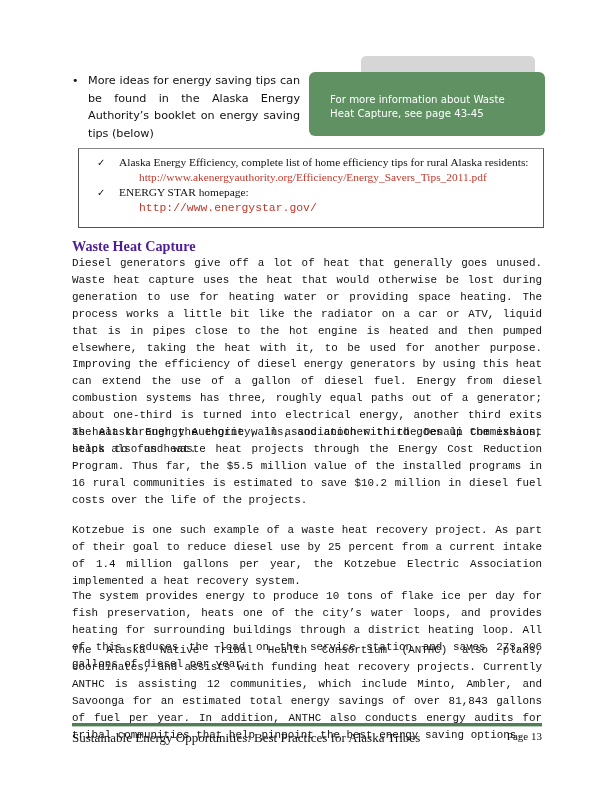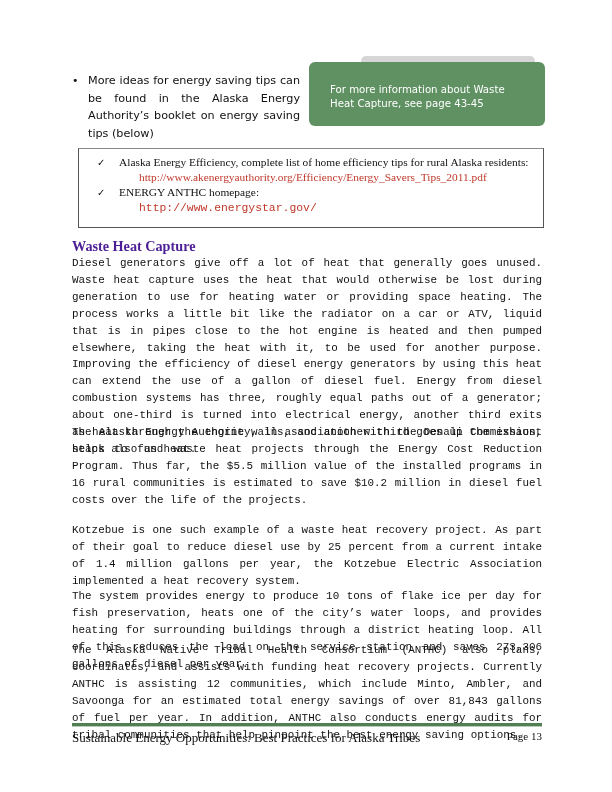--- a/index.html
+++ b/index.html
@@ -7,21 +7,21 @@
          font-family: "Liberation Sans", sans-serif; color: #111; }
   .sans { font-family: "DejaVu Sans", "Liberation Sans", sans-serif; }
   .serif { font-family: "Liberation Serif", "DejaVu Serif", serif; }
 
   .bullet-block { position: absolute; left: 88px; top: 72px; width: 212px;
                   font-size: 11.2px; line-height: 17.5px; text-align: justify; }
   .bullet-dot { position: absolute; left: -16px; top: 0; font-size: 11px; }
 
   .callout-shadow { position: absolute; left: 361px; top: 56px; width: 174px; height: 20px;
                     background: #d6d6d6; border-radius: 5px; }
-  .callout { position: absolute; left: 309px; top: 62px; width: 236px; height: 64px;
+  .callout { position: absolute; left: 309px; top: 72px; width: 236px; height: 64px;
              background: #5f9162; border-radius: 6px; color: #fff; box-sizing: border-box;
              padding: 21px 18px 0 21px; font-size: 10.2px; line-height: 13.5px; }
 
   .links-box { position: absolute; left: 78px; top: 148px; width: 466px; height: 80px;
                border: 1px solid #555; border-top-color: #888; box-sizing: border-box; }
   .link-item { position: absolute; left: 40px; font-size: 11.4px; line-height: 15px;
                width: 420px; }
   .check { position: absolute; left: -22px; top: 0; font-size: 10px; }
   .red { color: #c0392b; padding-left: 20px; }
 
@@ -50,21 +50,21 @@
   <span>For more information about Waste Heat Capture, see page 43-45</span>
 </div>
 
 <div class="links-box serif">
   <div class="link-item" style="top:6px;">
     <span class="check">✓</span>
     <span>Alaska Energy Efficiency, complete list of home efficiency tips for rural Alaska residents: </span><a class="red" style="text-decoration:none;">http://www.akenergyauthority.org/Efficiency/Energy_Savers_Tips_2011.pdf</a>
   </div>
   <div class="link-item" style="top:36px;">
     <span class="check">✓</span>
-    <span>ENERGY ANTHC homepage:</span><br>
+    <span>ENERGY STAR homepage:</span><br>
     <a class="red" style="text-decoration:none;font-family:Liberation Mono, monospace;">http://www.energystar.gov/</a>
   </div>
 </div>
 
 <div class="h2 serif">Waste Heat Capture</div>
 
 <div class="para sans" style="top:255px;">Diesel generators give off a lot of heat that generally goes unused. Waste heat capture uses the heat that would otherwise be lost during generation to use for heating water or providing space heating. The process works a little bit like the radiator on a car or ATV, liquid that is in pipes close to the hot engine is heated and then pumped elsewhere, taking the heat with it, to be used for another purpose. Improving the efficiency of diesel energy generators by using this heat can extend the use of a gallon of diesel fuel. Energy from diesel combustion systems has three, roughly equal paths out of a generator; about one-third is turned into electrical energy, another third exits as heat through the engine walls, and another third goes up the exhaust stack also as heat.</div>
 <div class="para sans" style="top:424px;">The Alaska Energy Authority, in association with the Denali Commission, helps to fund waste heat projects through the Energy Cost Reduction Program. Thus far, the $5.5 million value of the installed programs in 16 rural communities is estimated to save $10.2 million in diesel fuel costs over the life of the projects.</div>
 <div class="para sans" style="top:522px;">Kotzebue is one such example of a waste heat recovery project. As part of their goal to reduce diesel use by 25 percent from a current intake of 1.4 million gallons per year, the Kotzebue Electric Association implemented a heat recovery system.</div>
 <div class="para sans" style="top:580px;margin-top:8px;">The system provides energy to produce 10 tons of flake ice per day for fish preservation, heats one of the city’s water loops, and provides heating for surrounding buildings through a district heating loop. All of this reduces the load on the service station and saves 273,306 gallons of diesel per year.</div>

